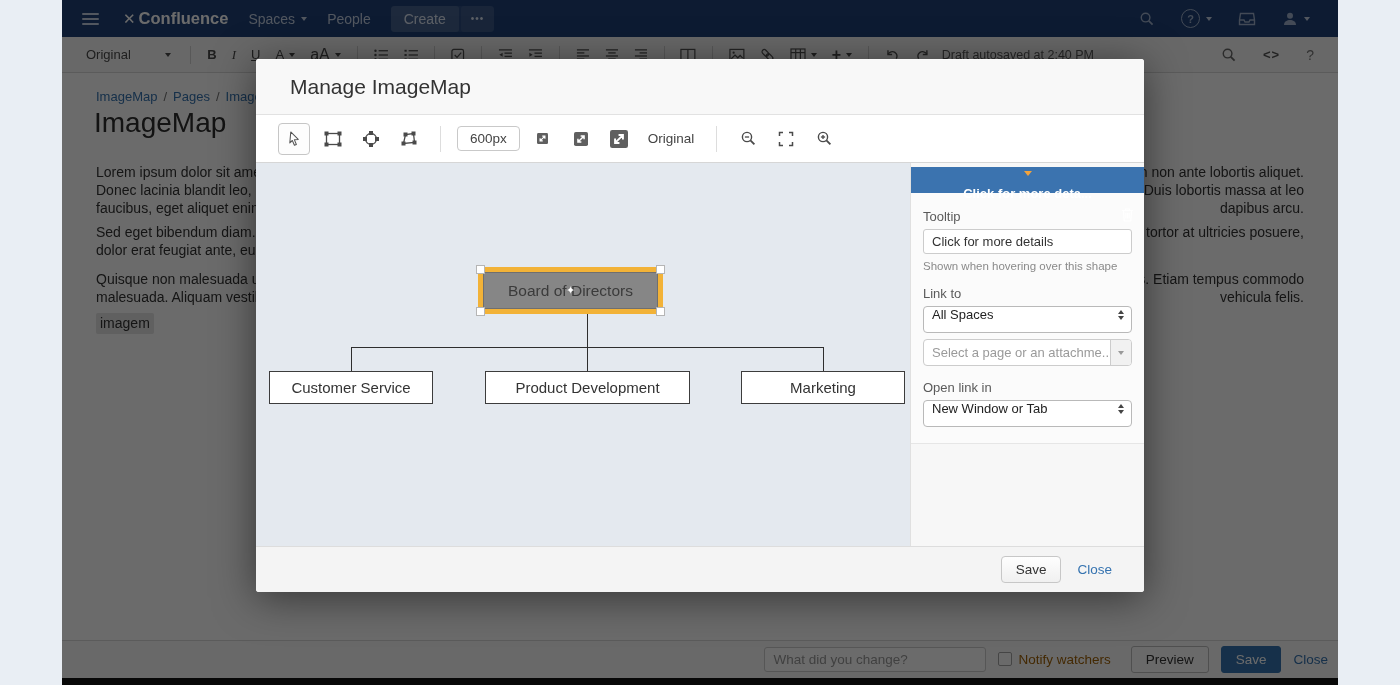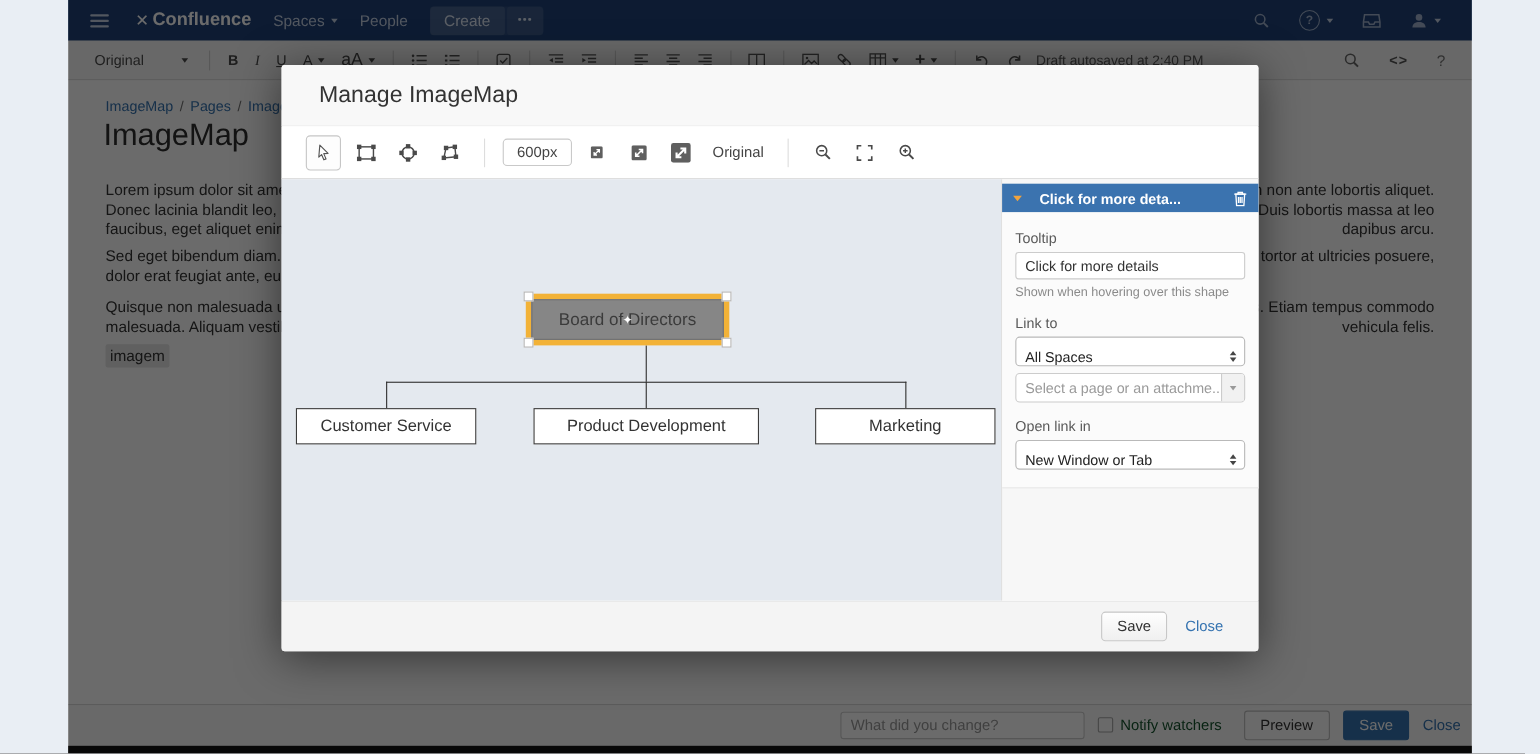--- a/index.html
+++ b/index.html
@@ -48,21 +48,21 @@
   .lor{position:absolute;left:34px;font-size:14px;color:#333;line-height:18.5px;white-space:nowrap;}
   .lor-r{position:absolute;right:34px;width:520px;font-size:14px;color:#333;line-height:18.5px;text-align:right;white-space:nowrap;}
   .macro{display:inline-block;background:#e4e4e4;border-radius:2px;padding:1px 4px;color:#333;font-size:14px;}
 
   
   .bottombar{position:absolute;left:0;right:0;bottom:7px;height:38px;background:#fbfbfb;border-top:1px solid #d8d8d8;
     display:flex;align-items:center;justify-content:flex-end;gap:12px;padding:0 10px;box-sizing:border-box;font-size:13.5px;}
   .chg-input{width:222px;height:25px;border:1px solid #ccc;border-radius:3px;padding:0 8px;font-size:13.5px;color:#333;
     font-family:inherit;box-sizing:border-box;background:#fff;}
   .chg-input::placeholder{color:#999;}
-  .notify{display:flex;align-items:flex-start;gap:6px;color:#14532d;}
+  .notify{display:flex;align-items:flex-start;gap:6px;color:#a16207;}
   .cb{width:12px;height:12px;border:1px solid #a5a5a5;border-radius:2px;background:#fdfdfd;}
   .btn{border:1px solid #bcbcbc;background:#fdfdfd;border-radius:3px;padding:5px 14px;font-size:13.5px;color:#333;cursor:pointer;font-family:inherit;}
   .btn-primary{background:#3573b0;border-color:#3573b0;color:#fff;}
   .link{color:#3573b0;text-decoration:none;cursor:pointer;}
   .blackstrip{position:absolute;left:0;right:0;bottom:0;height:7px;background:#141414;}
 
   
   .overlay{position:absolute;inset:0;background:rgba(0,0,0,.58);z-index:40;}
 
   
@@ -92,31 +92,31 @@
     align-items:center;justify-content:center;font-size:15px;color:#333;box-sizing:border-box;}
   .cline{position:absolute;background:#2e2e2e;}
   .selwrap{position:absolute;left:222px;top:104px;width:185px;height:47px;border:5px solid #f2b237;box-sizing:border-box;}
   .selshape{position:absolute;inset:0;background:#868686;border:1px solid #6f6f6f;display:flex;
     align-items:center;justify-content:center;font-size:15.5px;color:#3b3b3b;}
   .handle{position:absolute;width:9px;height:9px;background:#fff;border:1px solid #b5b5b5;box-sizing:border-box;z-index:3;}
   .h-tl{left:-7px;top:-7px;} .h-tr{right:-7px;top:-7px;} .h-bl{left:-7px;bottom:-7px;} .h-br{right:-7px;bottom:-7px;}
   .star{position:absolute;left:50%;top:50%;transform:translate(-50%,-52%);color:#fff;font-size:11px;}
 
   
-  .p-header{margin-top:4px;height:26px;background:#3b73af;display:flex;align-items:center;gap:16px;
-    padding:0 10px;color:#fff;font-size:13px;font-weight:bold;}
+  .p-header{margin-top:4px;height:26px;background:#3b73af;display:flex;align-items:center;gap:6px;
+    padding:0 10px;color:#fff;font-size:13px;font-weight:bold;flex-direction:column;}
   .p-caret{width:0;height:0;border:4px solid transparent;border-top:5px solid #f2a33c;margin-top:4px;}
   .p-trash{margin-left:auto;cursor:pointer;display:flex;}
   .p-section{padding:8px 12px 16px;border-bottom:1px solid #e6e6e6;background:#fbfbfb;}
   .p-label{font-size:13px;color:#5a5a5a;margin:8px 0 5px;}
   .p-input{width:100%;height:25px;border:1px solid #ccc;border-radius:3px;padding:0 8px;font-size:13px;
     color:#333;box-sizing:border-box;font-family:inherit;background:#fff;}
   .p-help{font-size:11.5px;color:#8a8a8a;margin-top:6px;}
   .p-select{height:25px;border:1px solid #b9b9b9;border-radius:4px;background:#fff;display:flex;
-    align-items:flex-end;padding-left:8px;font-size:13px;color:#222;cursor:pointer;}
+    align-items:flex-start;padding-left:8px;font-size:13px;color:#222;cursor:pointer;}
   .spinner{margin-left:auto;margin-right:7px;display:flex;flex-direction:column;gap:2px;}
   .sp-up{width:0;height:0;border:3.5px solid transparent;border-bottom:4.5px solid #444;}
   .sp-dn{width:0;height:0;border:3.5px solid transparent;border-top:4.5px solid #444;}
   .p-combo{height:25px;border:1px solid #ccc;border-radius:4px;background:#fff;display:flex;align-items:stretch;
     overflow:hidden;cursor:default;}
   .p-combo .ph{flex:1;display:flex;align-items:center;padding:0 8px;font-size:13px;color:#9a9a9a;
     white-space:nowrap;overflow:hidden;text-overflow:ellipsis;}
   .p-combo .dd{width:20px;border-left:1px solid #ccc;background:#f1f1f1;display:flex;align-items:center;justify-content:center;}
   .dd-ar{width:0;height:0;border:3.5px solid transparent;border-top:4.5px solid #999;margin-top:4px;}
 </style>

